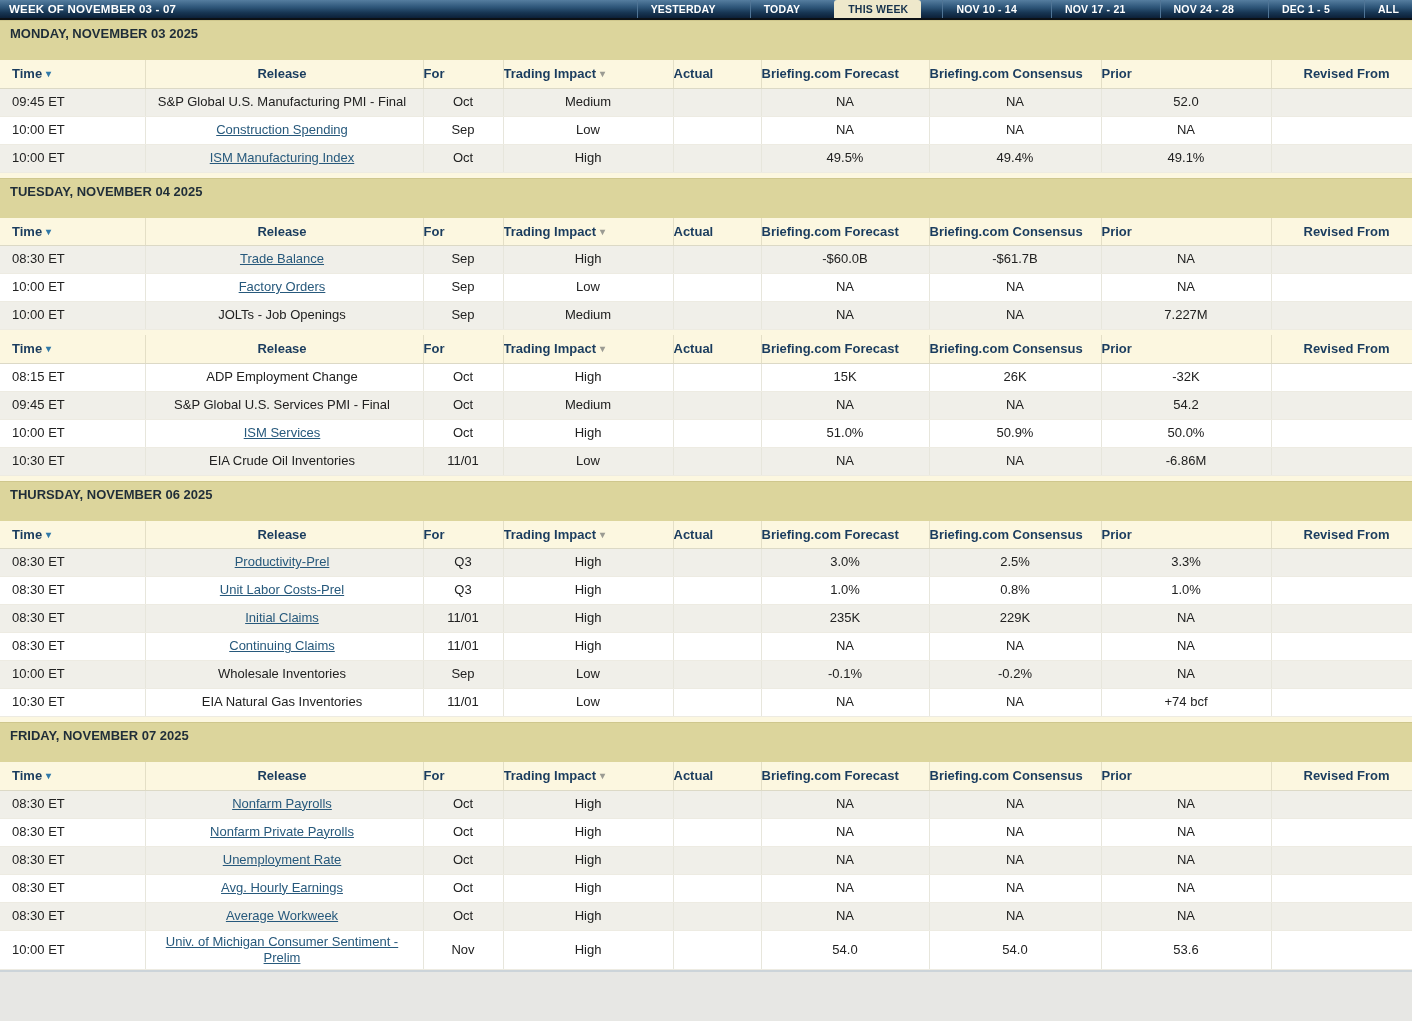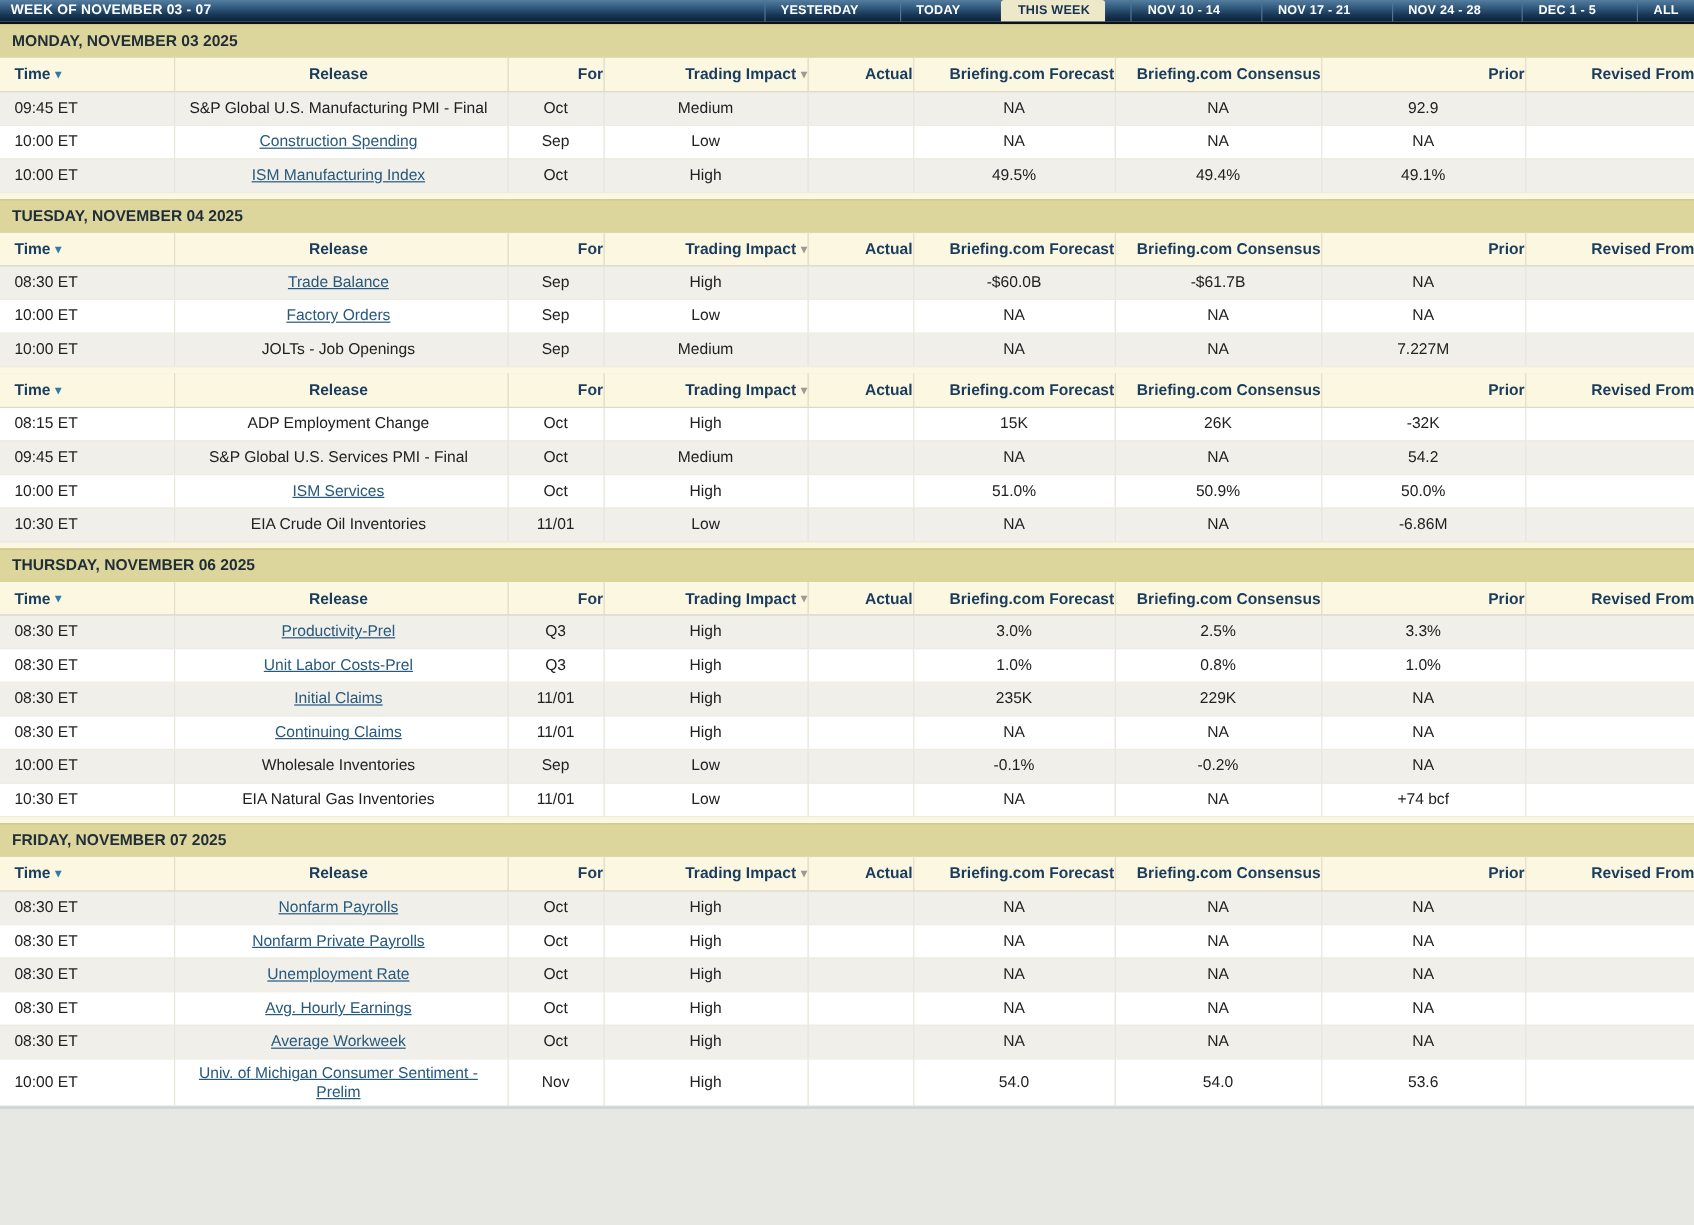--- a/index.html
+++ b/index.html
@@ -45,21 +45,21 @@
     letter-spacing: .2px;
   }
   .tab.active {
     background: #eee8cb;
     color: #16324c;
     border-radius: 3px 3px 0 0;
     border-left-color: transparent;
   }
   
   .day-header {
-    height: 28px;
+    height: 40px;
     line-height: 26px;
     background: #dcd59c;
     border-top: 1px solid #cfc78d;
     color: #1f2d38;
     font-weight: bold;
     font-size: 13px;
     padding: 0 10px;
     width: 1412px;
   }
   table.cal-table {
@@ -68,25 +68,25 @@
     table-layout: fixed;
   }
   th {
     background: #fcf7e0;
     color: #1a3c5e;
     font-weight: bold;
     font-size: 13px;
     height: 28px;
     border-right: 1px solid #e4dfc6;
     border-bottom: 1px solid #dcd9c6;
-    text-align: right;
+    text-align: left;
     white-space: nowrap;
     overflow: hidden;
   }
-  th:last-child { border-right: none; }
+  th:last-child { border-right: none; padding-left: 32px; }
   td {
     font-size: 13px;
     color: #212121;
     height: 28px;
     border-right: 1px solid #e7e6dc;
     border-bottom: 1px solid #edebe2;
     text-align: center;
     vertical-align: middle;
     line-height: 1.25;
   }
@@ -158,21 +158,21 @@
         </thead>
         <tbody>
           <tr class="odd">
             <td class="c0">09:45 ET</td>
             <td class="c1"><span class="release-text">S&amp;P Global U.S. Manufacturing PMI - Final</span></td>
             <td class="c2">Oct</td>
             <td class="c3">Medium</td>
             <td class="c4"></td>
             <td class="c5">NA</td>
             <td class="c6">NA</td>
-            <td class="c7">92.9</td>
+            <td class="c7">52.0</td>
             <td class="c8"></td>
           </tr>
           <tr class="even">
             <td class="c0">10:00 ET</td>
             <td class="c1"><a class="release-link">Construction Spending</a></td>
             <td class="c2">Sep</td>
             <td class="c3">Low</td>
             <td class="c4"></td>
             <td class="c5">NA</td>
             <td class="c6">NA</td>

